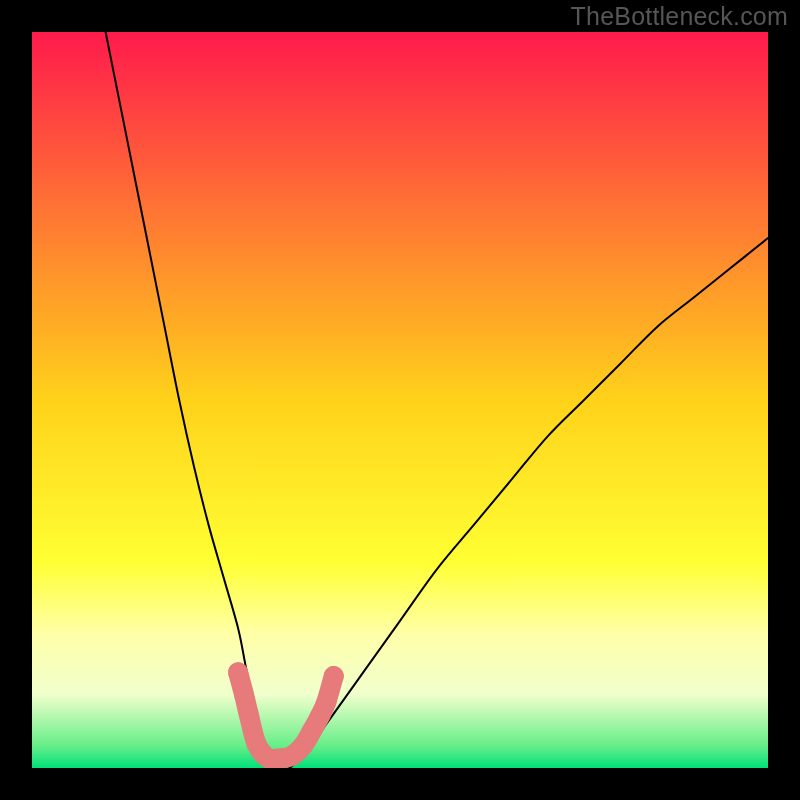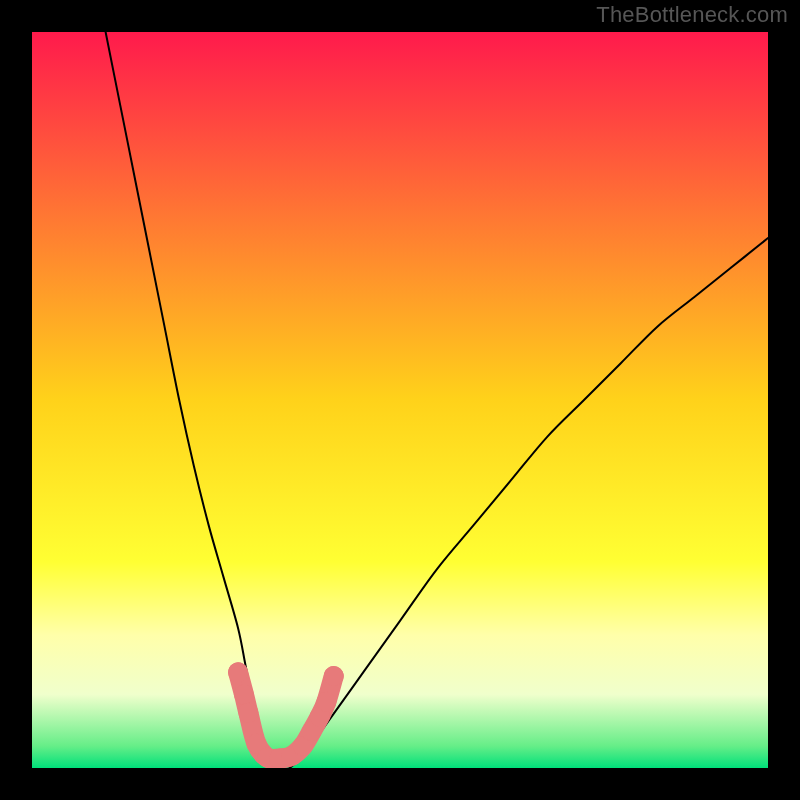--- a/index.html
+++ b/index.html
@@ -16,21 +16,21 @@
     left: 0;
     width: 800px;
     height: 800px;
     background: #000;
   }
   .watermark {
     position: absolute;
     top: 2px;
     right: 12px;
     font-family: Arial, Helvetica, sans-serif;
-    font-size: 22px;
+    font-size: 25px;
     font-weight: 500;
     color: #565656;
     letter-spacing: 0.2px;
     z-index: 20;
   }
   .plot-area {
     position: absolute;
     left: 32px;
     top: 32px;
     width: 736px;

